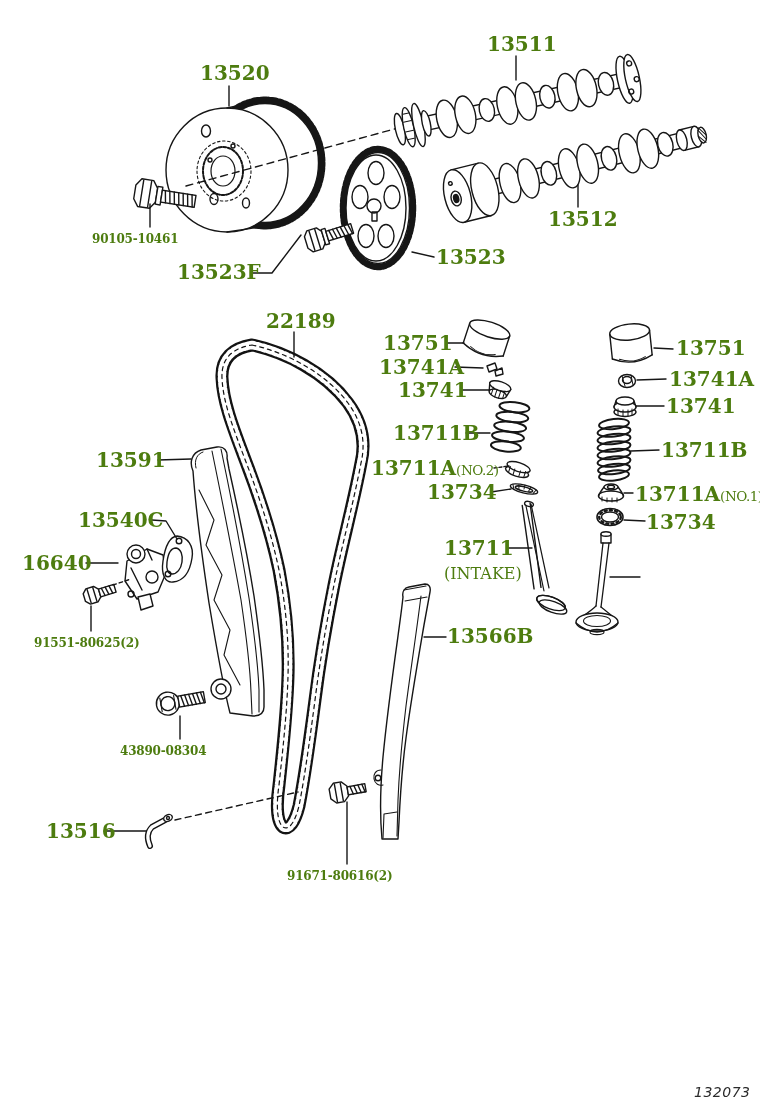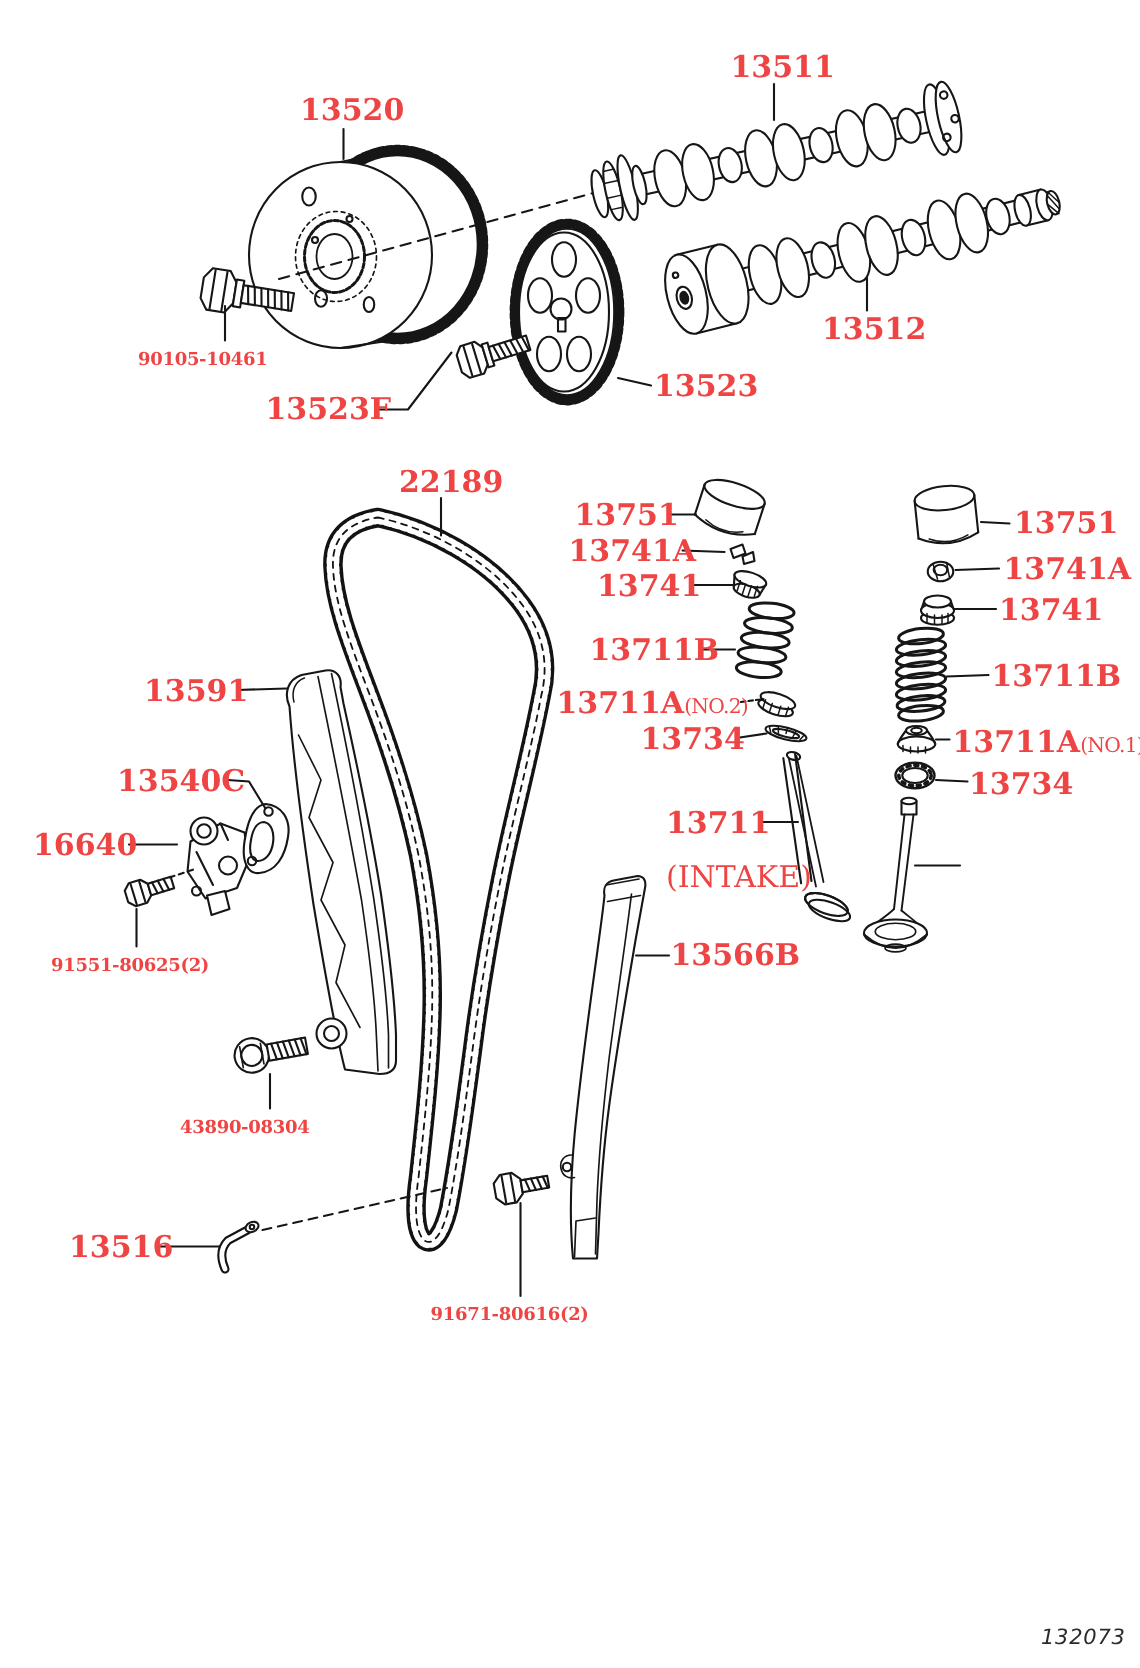--- a/index.html
+++ b/index.html
@@ -1,23 +1,23 @@
 <!DOCTYPE html>
 <html><head>
 <meta charset="utf-8">
 <style>
   html,body{margin:0;padding:0;background:#ffffff;}
   .stage{position:relative;width:760px;height:1112px;background:#ffffff;overflow:hidden;
          font-family:"DejaVu Serif","Liberation Serif",serif;}
   .stage svg{position:absolute;left:0;top:0;}
-  .plabel{position:absolute;font-weight:700;font-size:20px;line-height:20px;color:#ef4444;
+  .plabel{position:absolute;font-weight:700;font-size:20px;line-height:20px;color:#4d7c0f;
           white-space:nowrap;letter-spacing:0;}
   .plabel.long{font-size:12px;letter-spacing:-0.2px;}
   .plabel .sfx{font-size:13.5px;font-weight:400;letter-spacing:-0.5px;}
-  .plabel .sub{display:block;font-size:20px;font-weight:400;margin-top:16px;}
+  .plabel .sub{display:block;font-size:16px;font-weight:400;margin-top:6px;}
   .figcode{position:absolute;font-family:"DejaVu Sans","Liberation Sans",sans-serif;
            font-size:14px;color:#2b2b2b;letter-spacing:0.5px;font-style:italic;}
 </style>
 </head>
 <body>
 
 <div class="stage">
 
 <svg width="760" height="1112" viewBox="0 0 760 1112" stroke="#161616" fill="none" stroke-width="1.4" stroke-linecap="round" stroke-linejoin="round">
 

